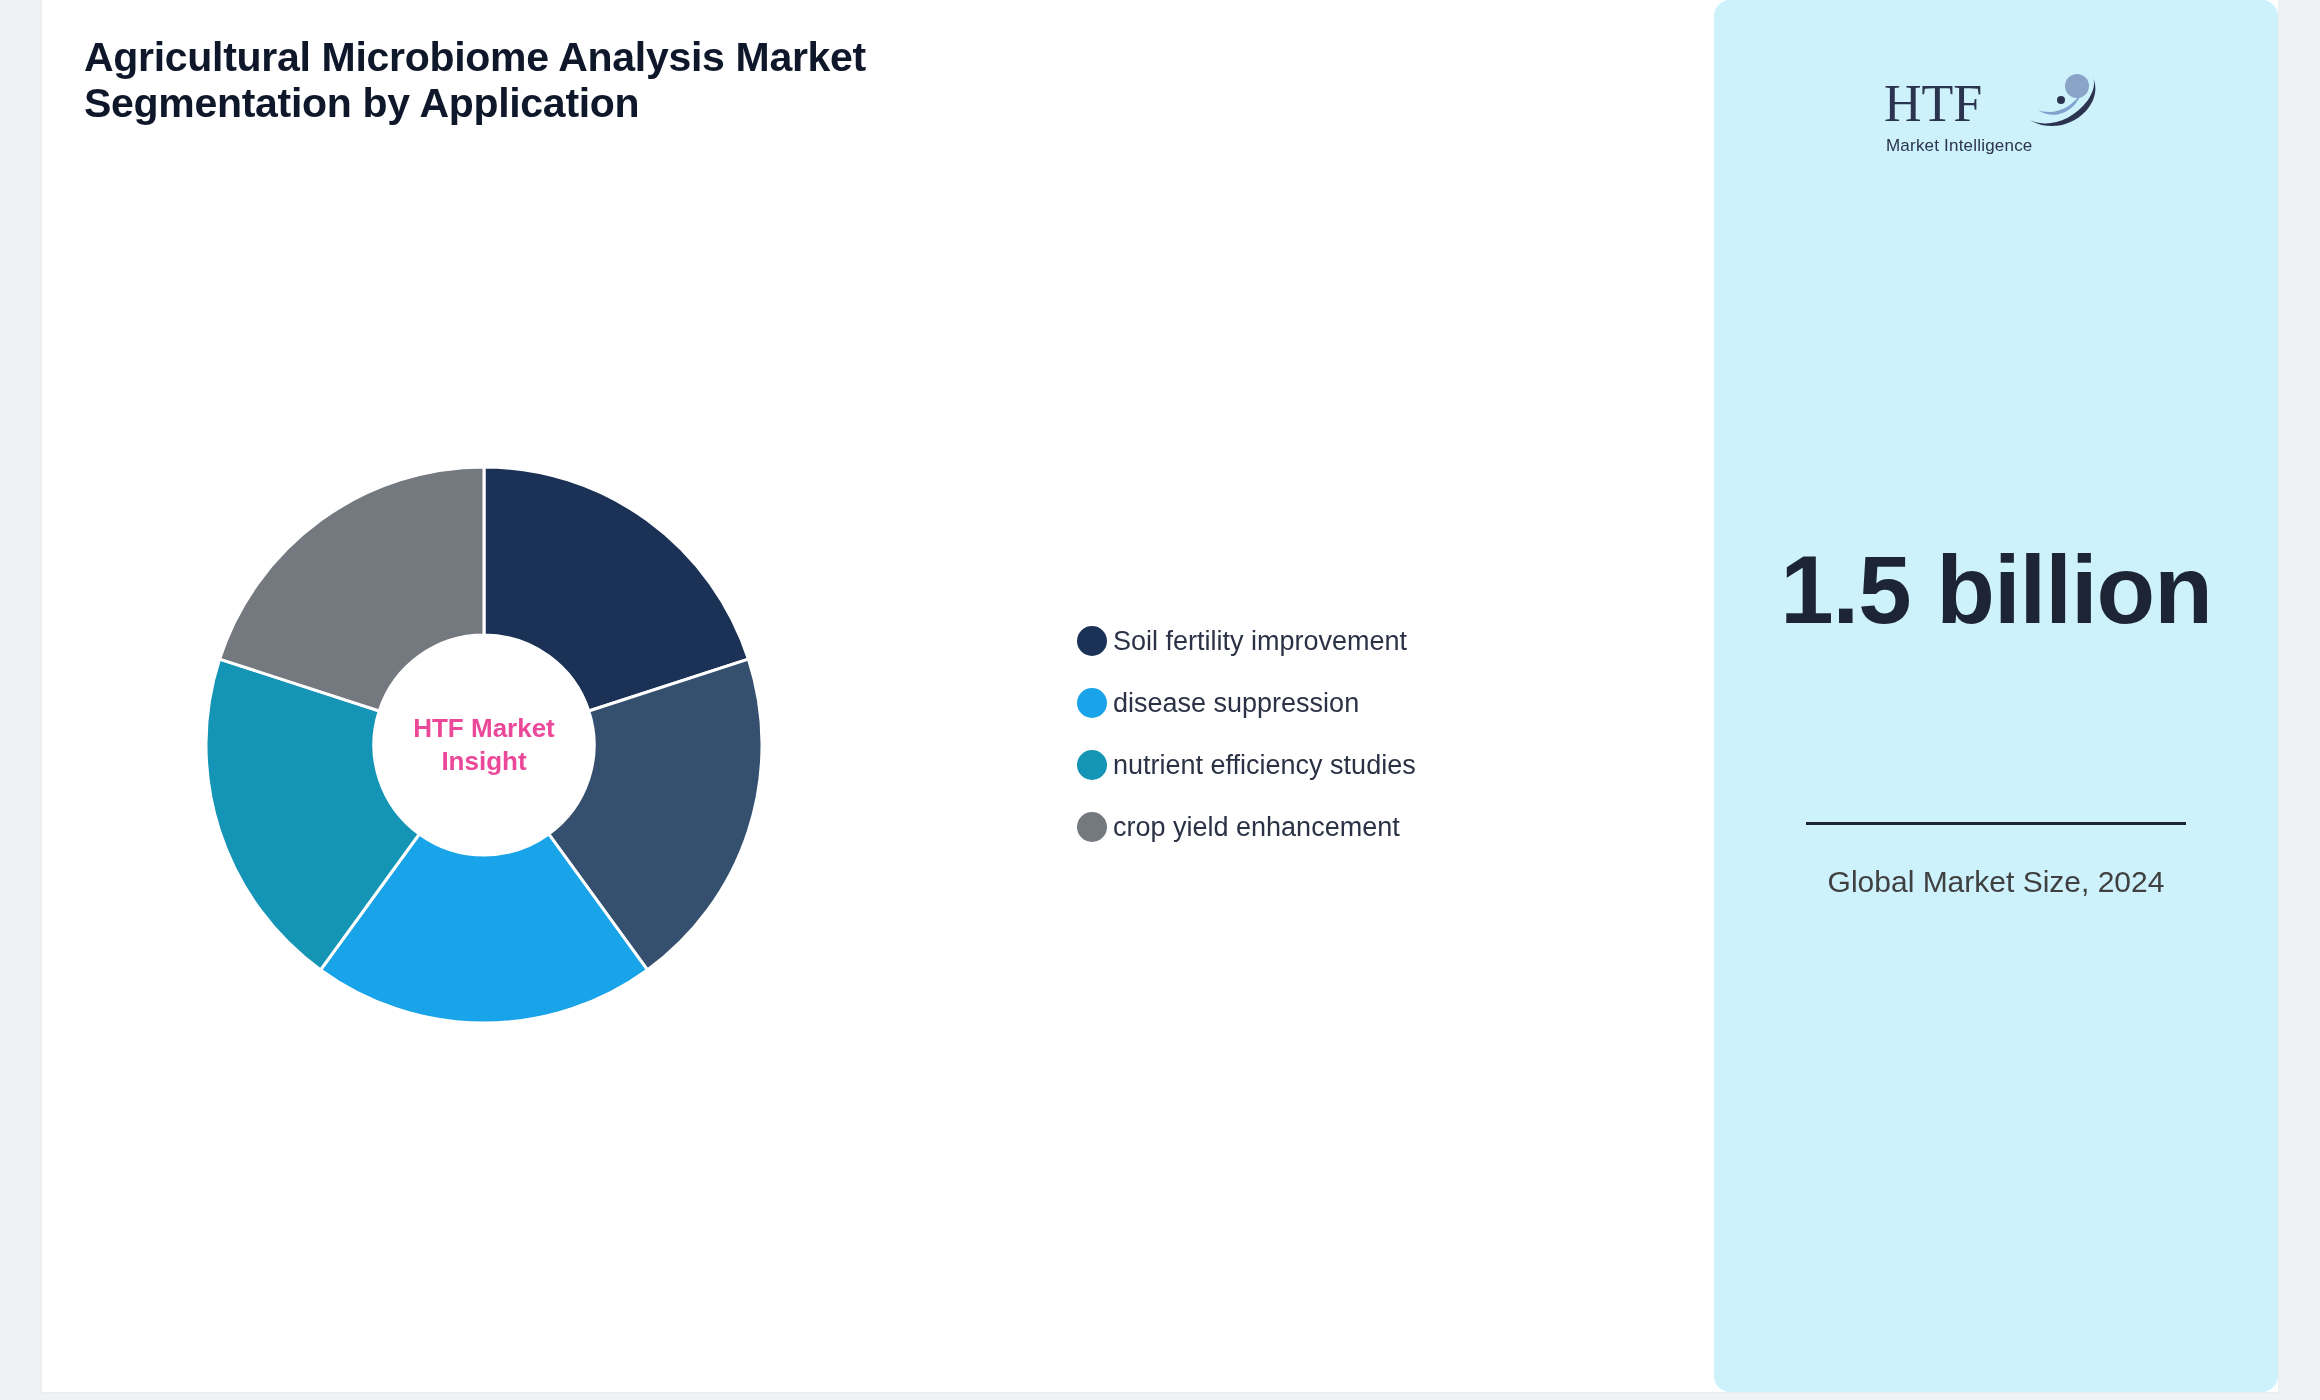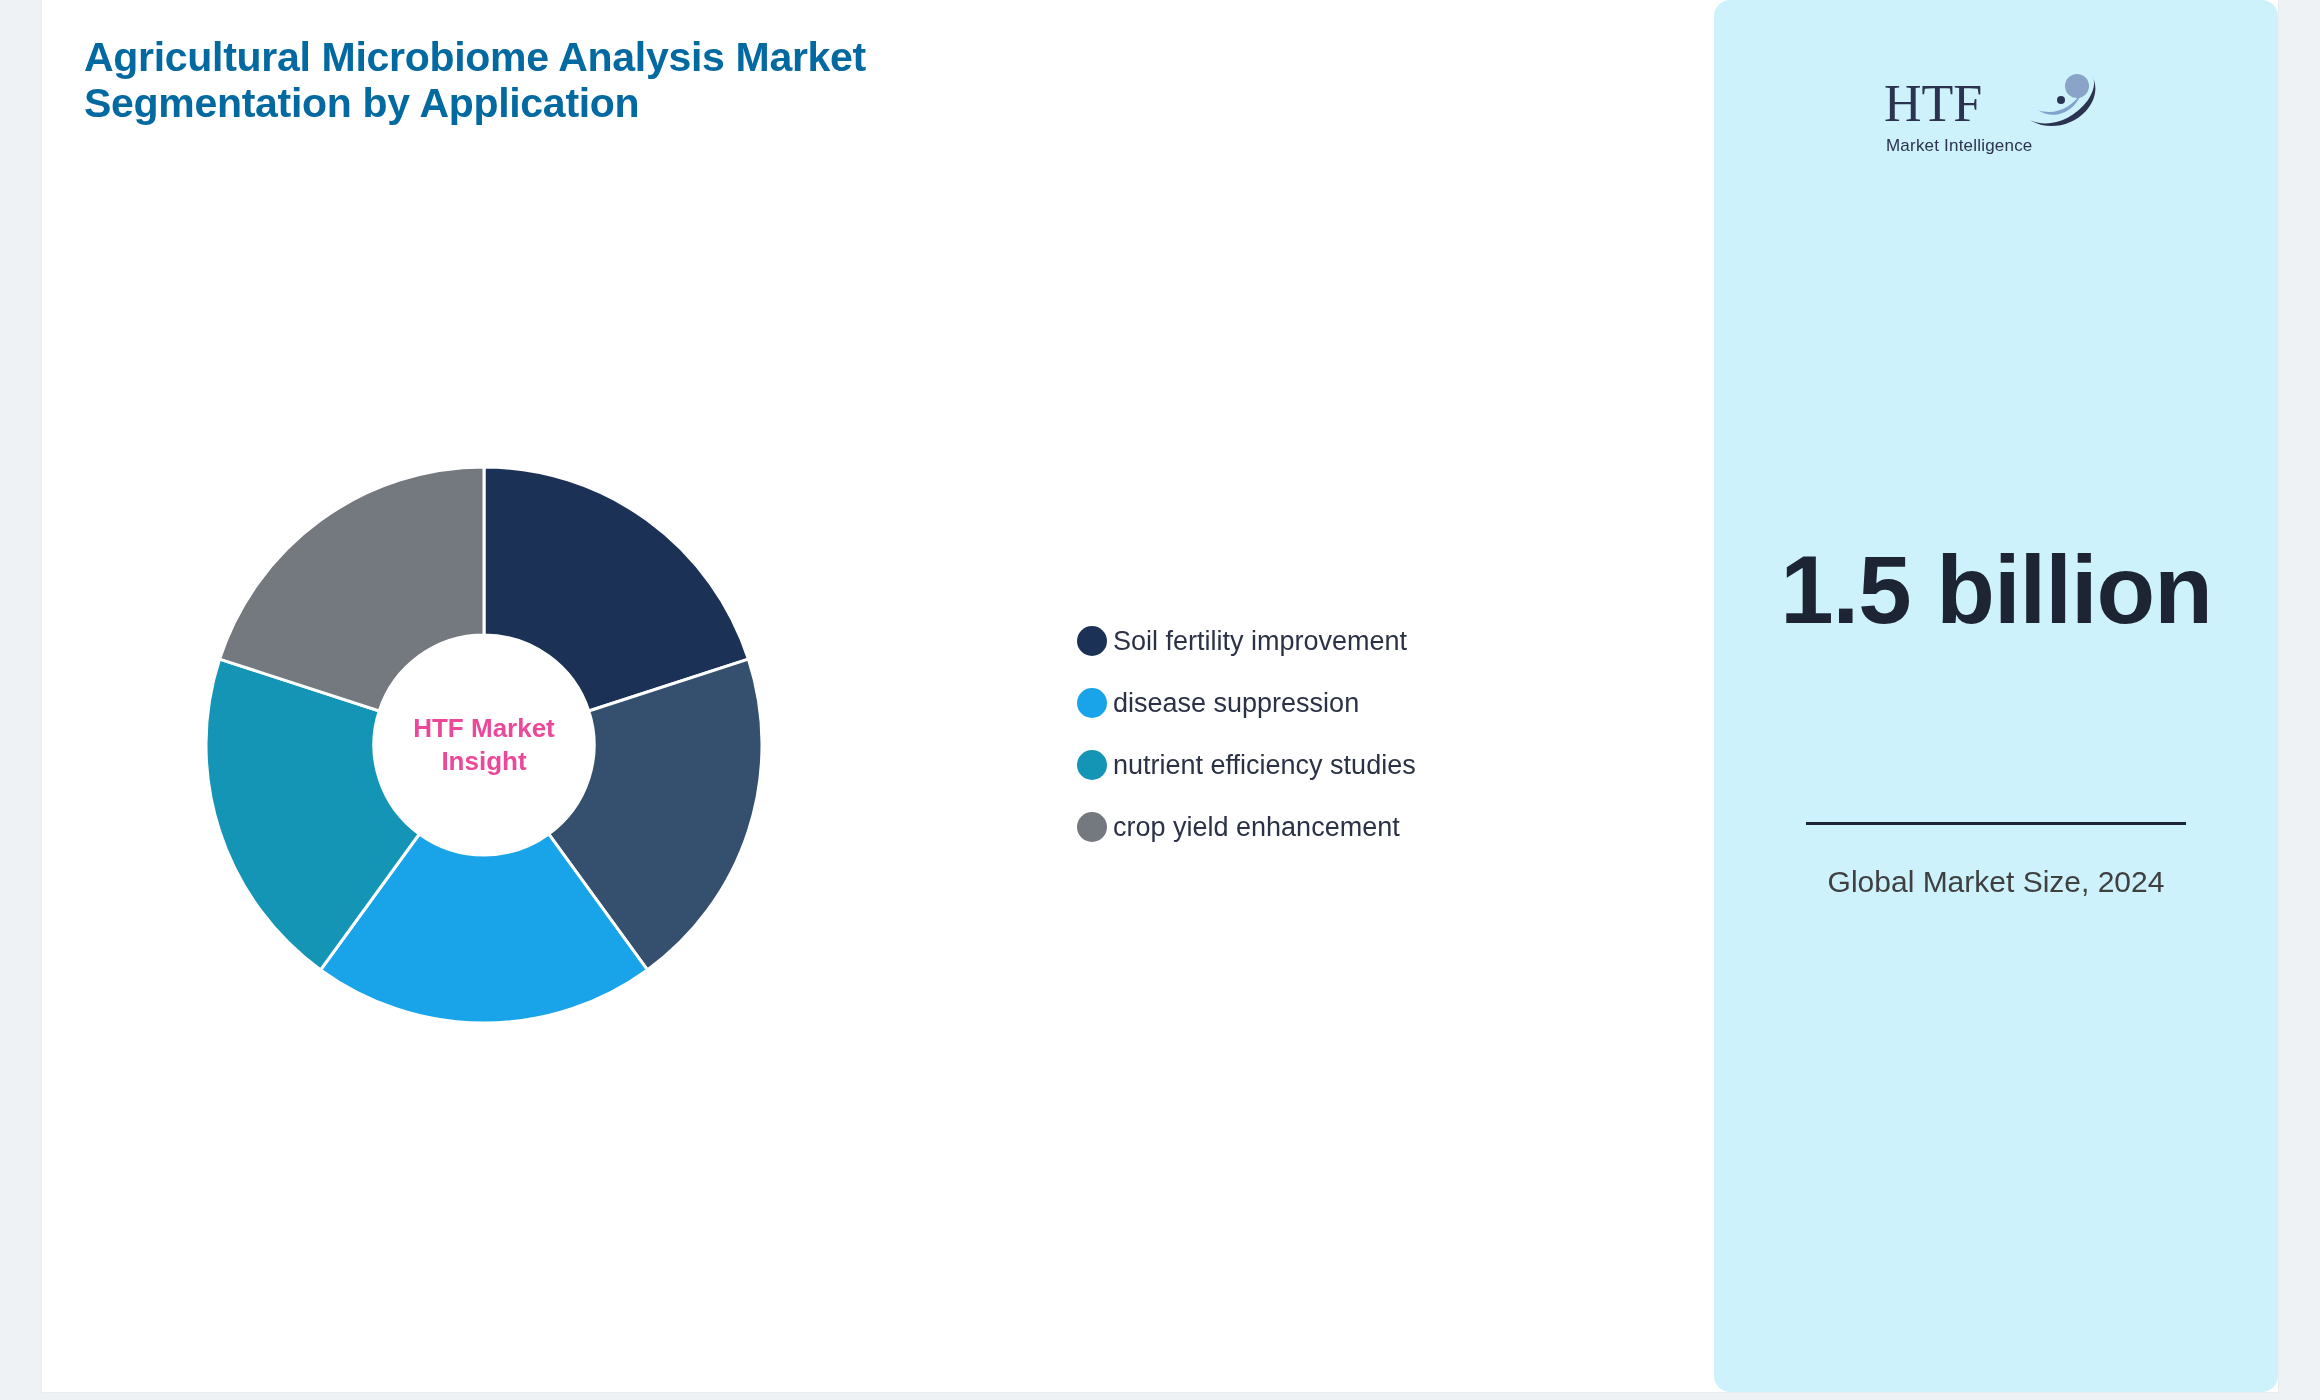--- a/index.html
+++ b/index.html
@@ -45,21 +45,21 @@
     border-radius: 16px;
   }
   .chart-title {
     position: absolute;
     left: 42px;
     top: 34px;
     width: 1000px;
     font-size: 41px;
     line-height: 1.13;
     font-weight: bold;
-    color: #0369a1;
+    color: #0f172a;
     letter-spacing: -0.3px;
   }
   .donut-wrap {
     position: absolute;
     left: 152px;
     top: 455px;
     width: 580px;
     height: 580px;
   }
   .donut-svg {

